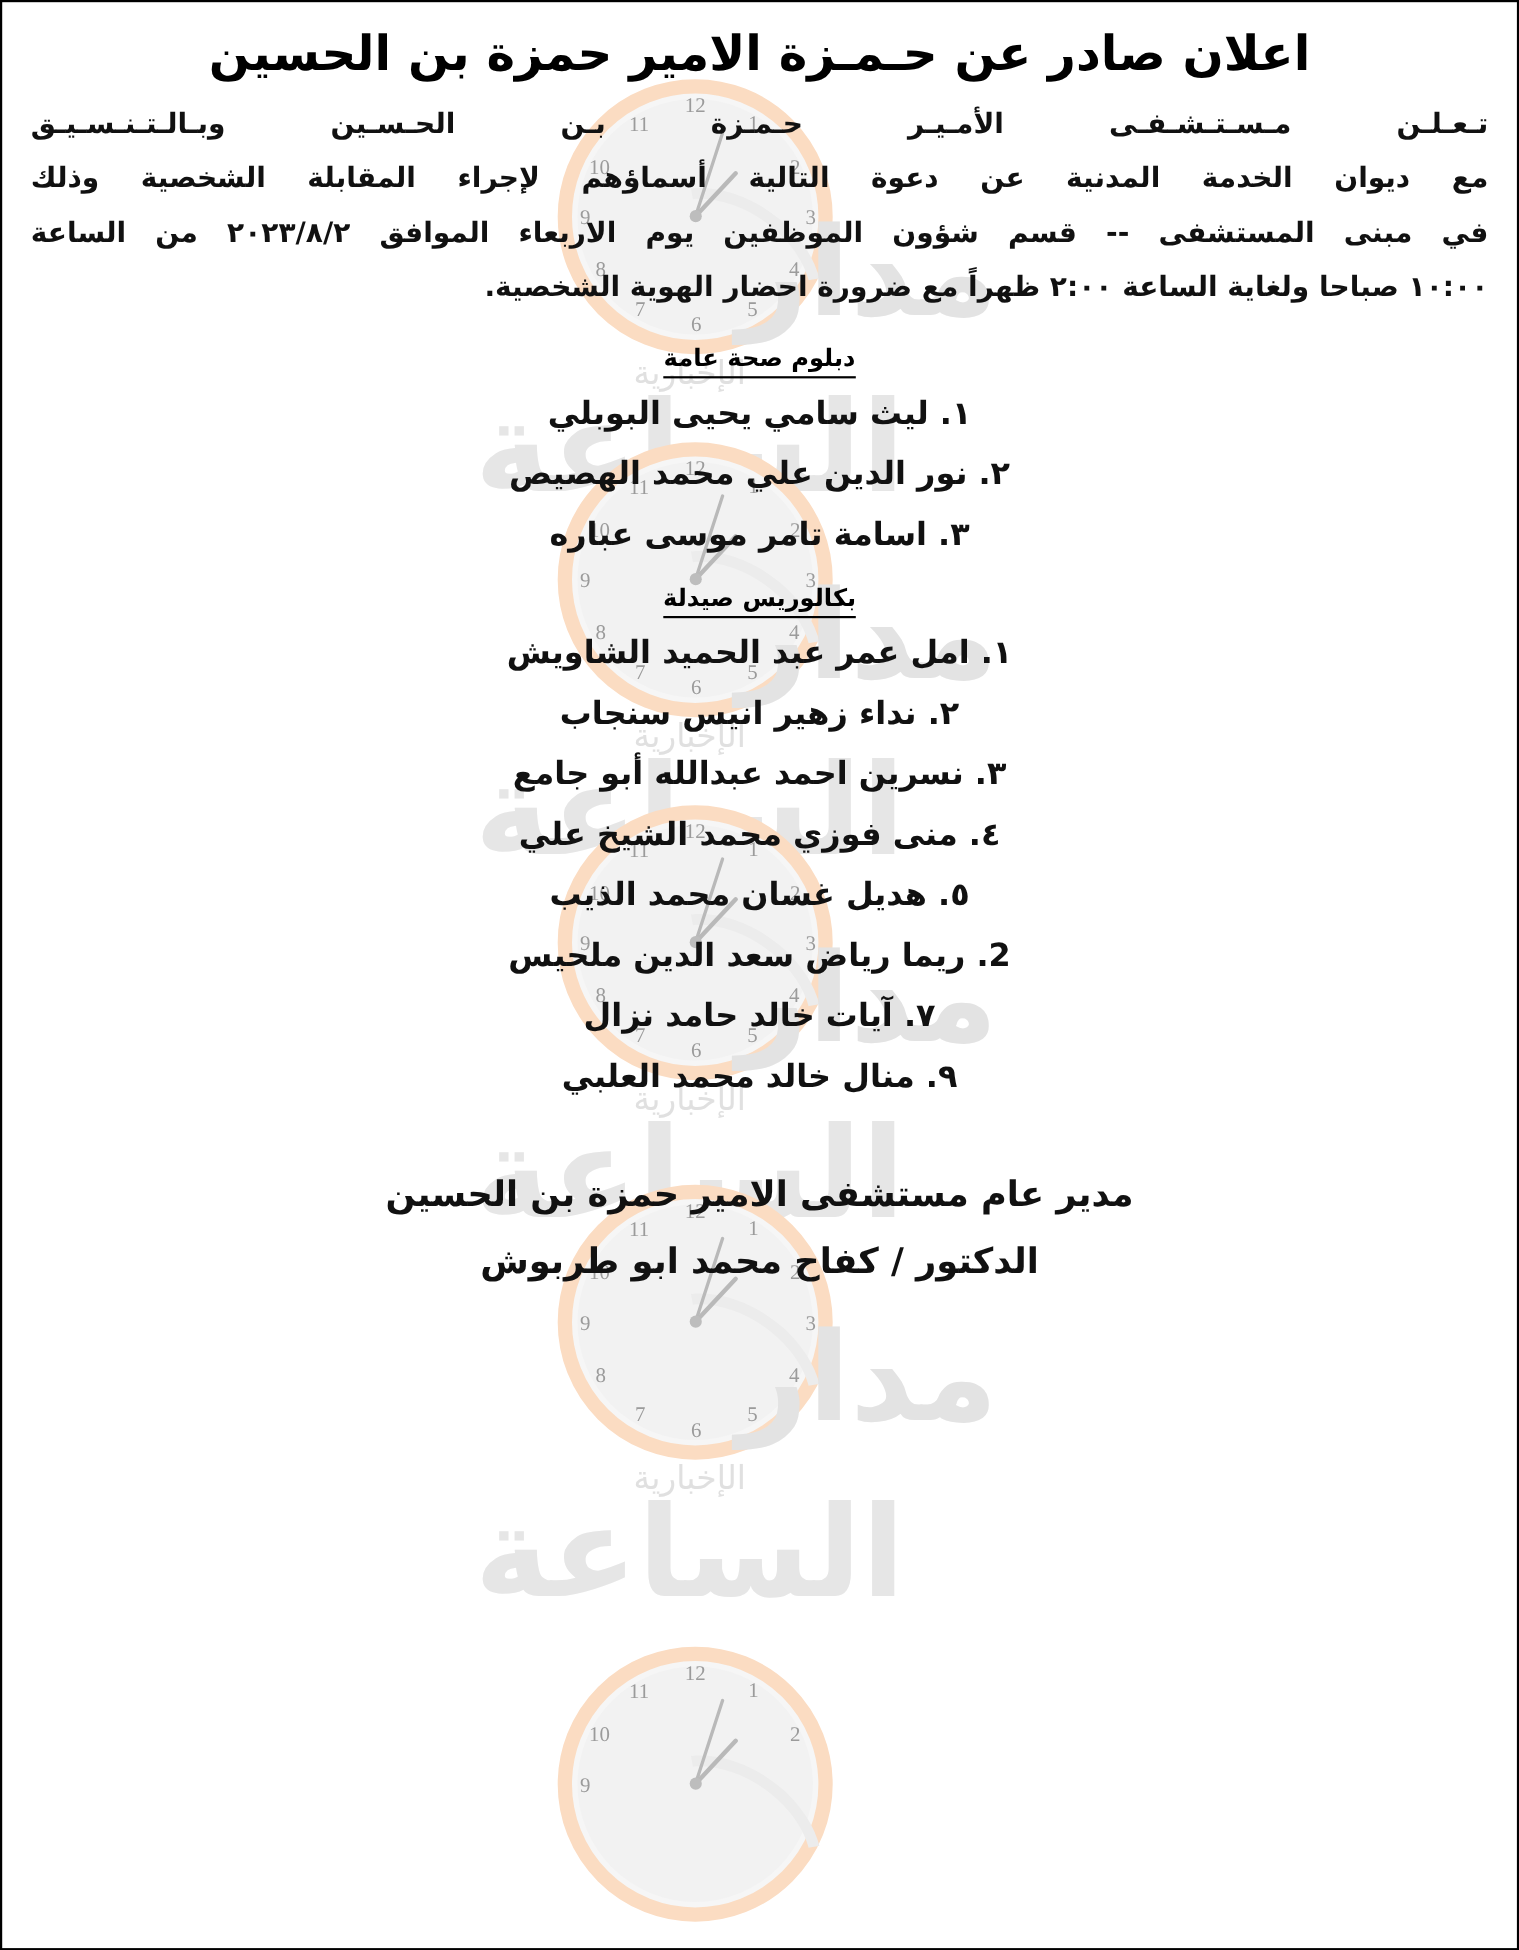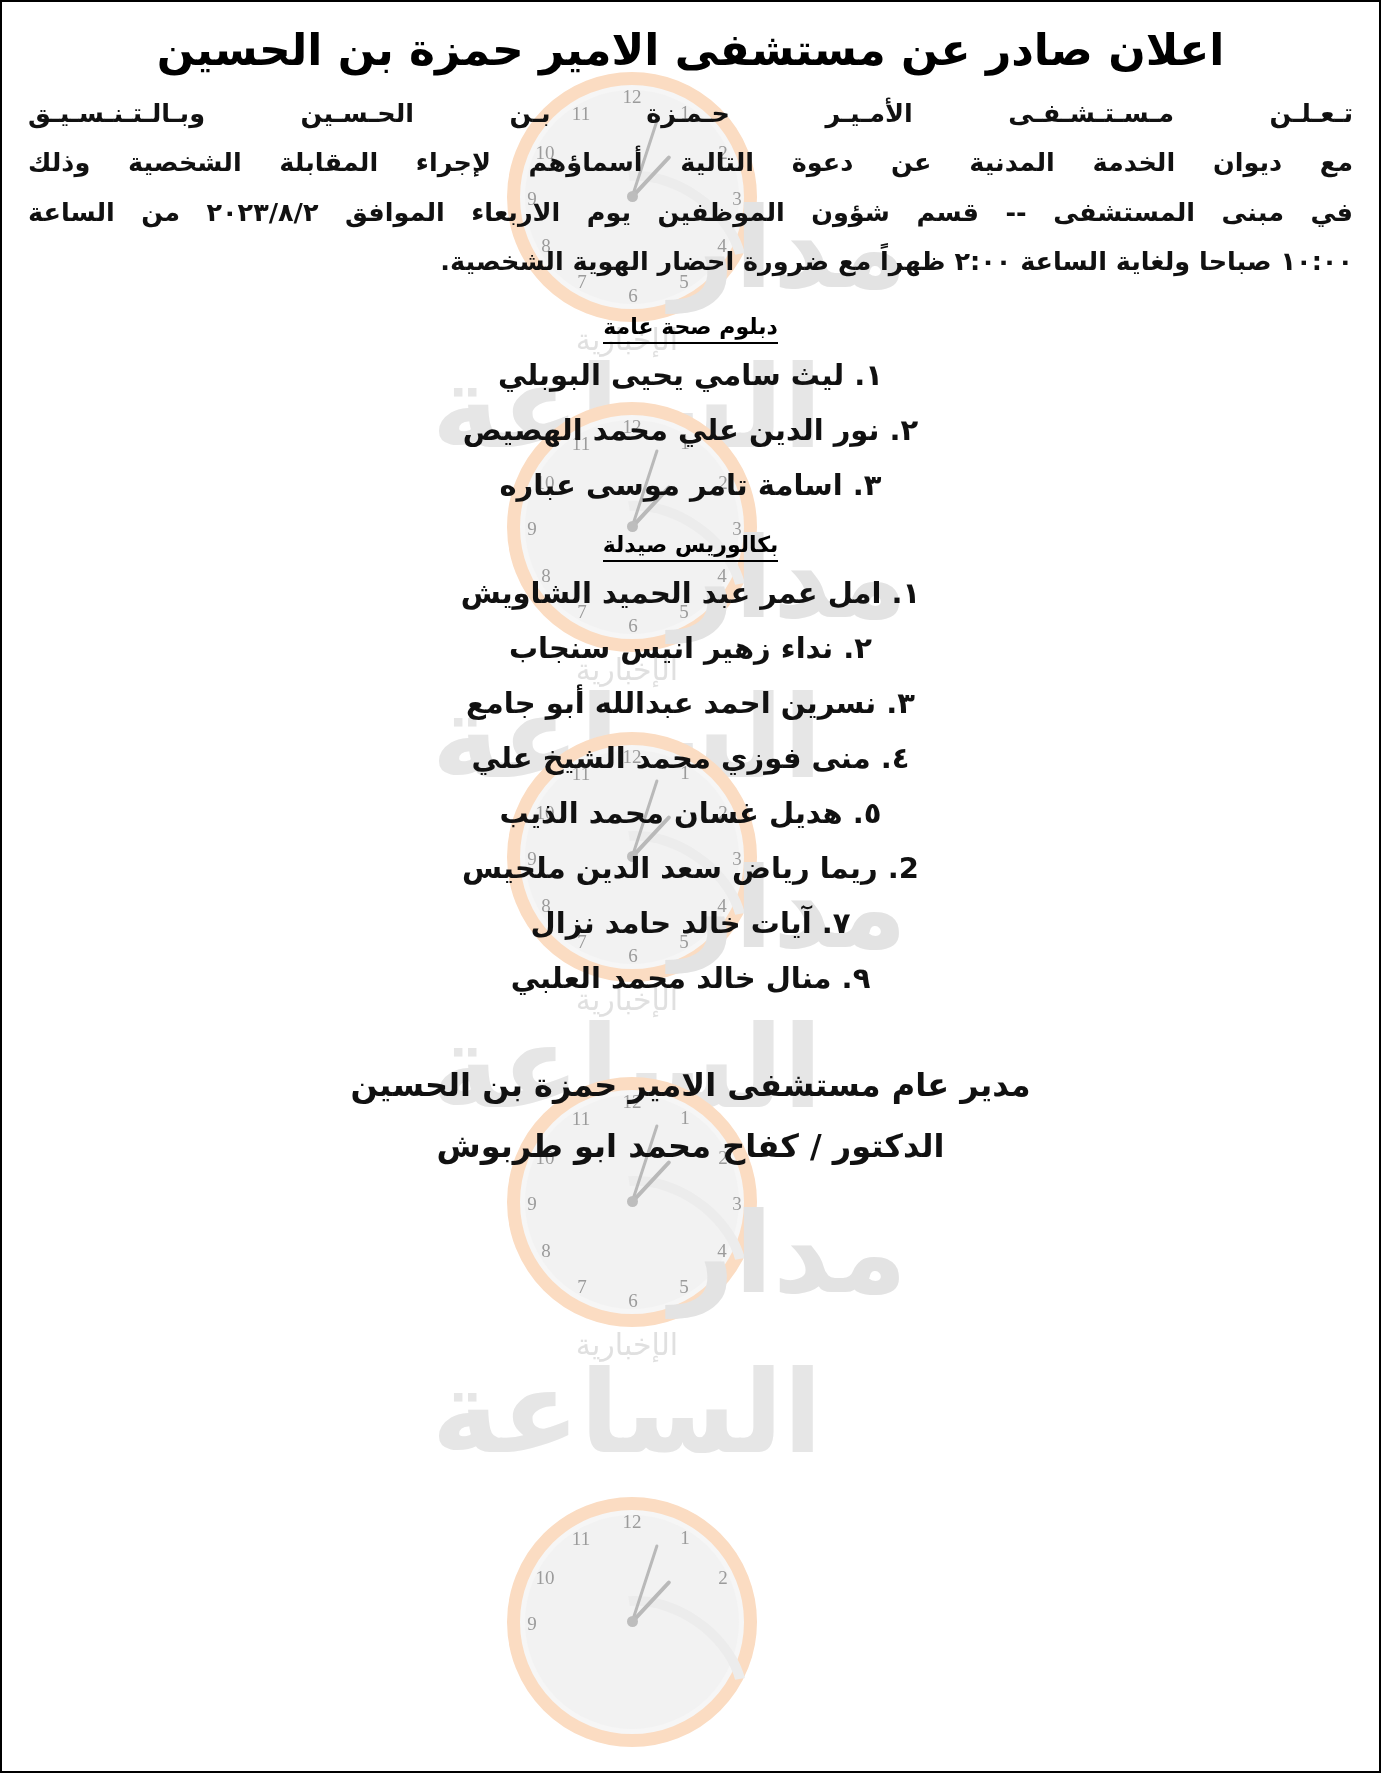--- a/index.html
+++ b/index.html
@@ -313,21 +313,21 @@
       <div class="num" style="left:221px; top:31px;">11</div>
       <div class="hand hour"></div>
       <div class="hand minute"></div>
       <div class="pivot"></div>
     </div>
 
   </div>
 
   <div class="content">
 
-    <div class="title">اعلان صادر عن مستشفى الامير حمزة بن الحسين</div>
+    <div class="title">اعلان صادر عن حـمـزة الامير حمزة بن الحسين</div>
 
     <div class="intro">
       <p>تـعـلـن مـسـتـشـفـى الأمـيـر حـمـزة بـن الحـسـين وبـالـتـنـسـيـق</p>
       <p>مع ديوان الخدمة المدنية عن دعوة التالية أسماؤهم لإجراء المقابلة الشخصية وذلك</p>
       <p>في مبنى المستشفى -- قسم شؤون الموظفين يوم الاربعاء الموافق ٢٠٢٣/٨/٢ من الساعة</p>
       <p class="last">١٠:٠٠ صباحا ولغاية الساعة ٢:٠٠ ظهراً مع ضرورة احضار الهوية الشخصية.</p>
     </div>
 
     <div class="section-head">
       <span>دبلوم صحة عامة</span>

